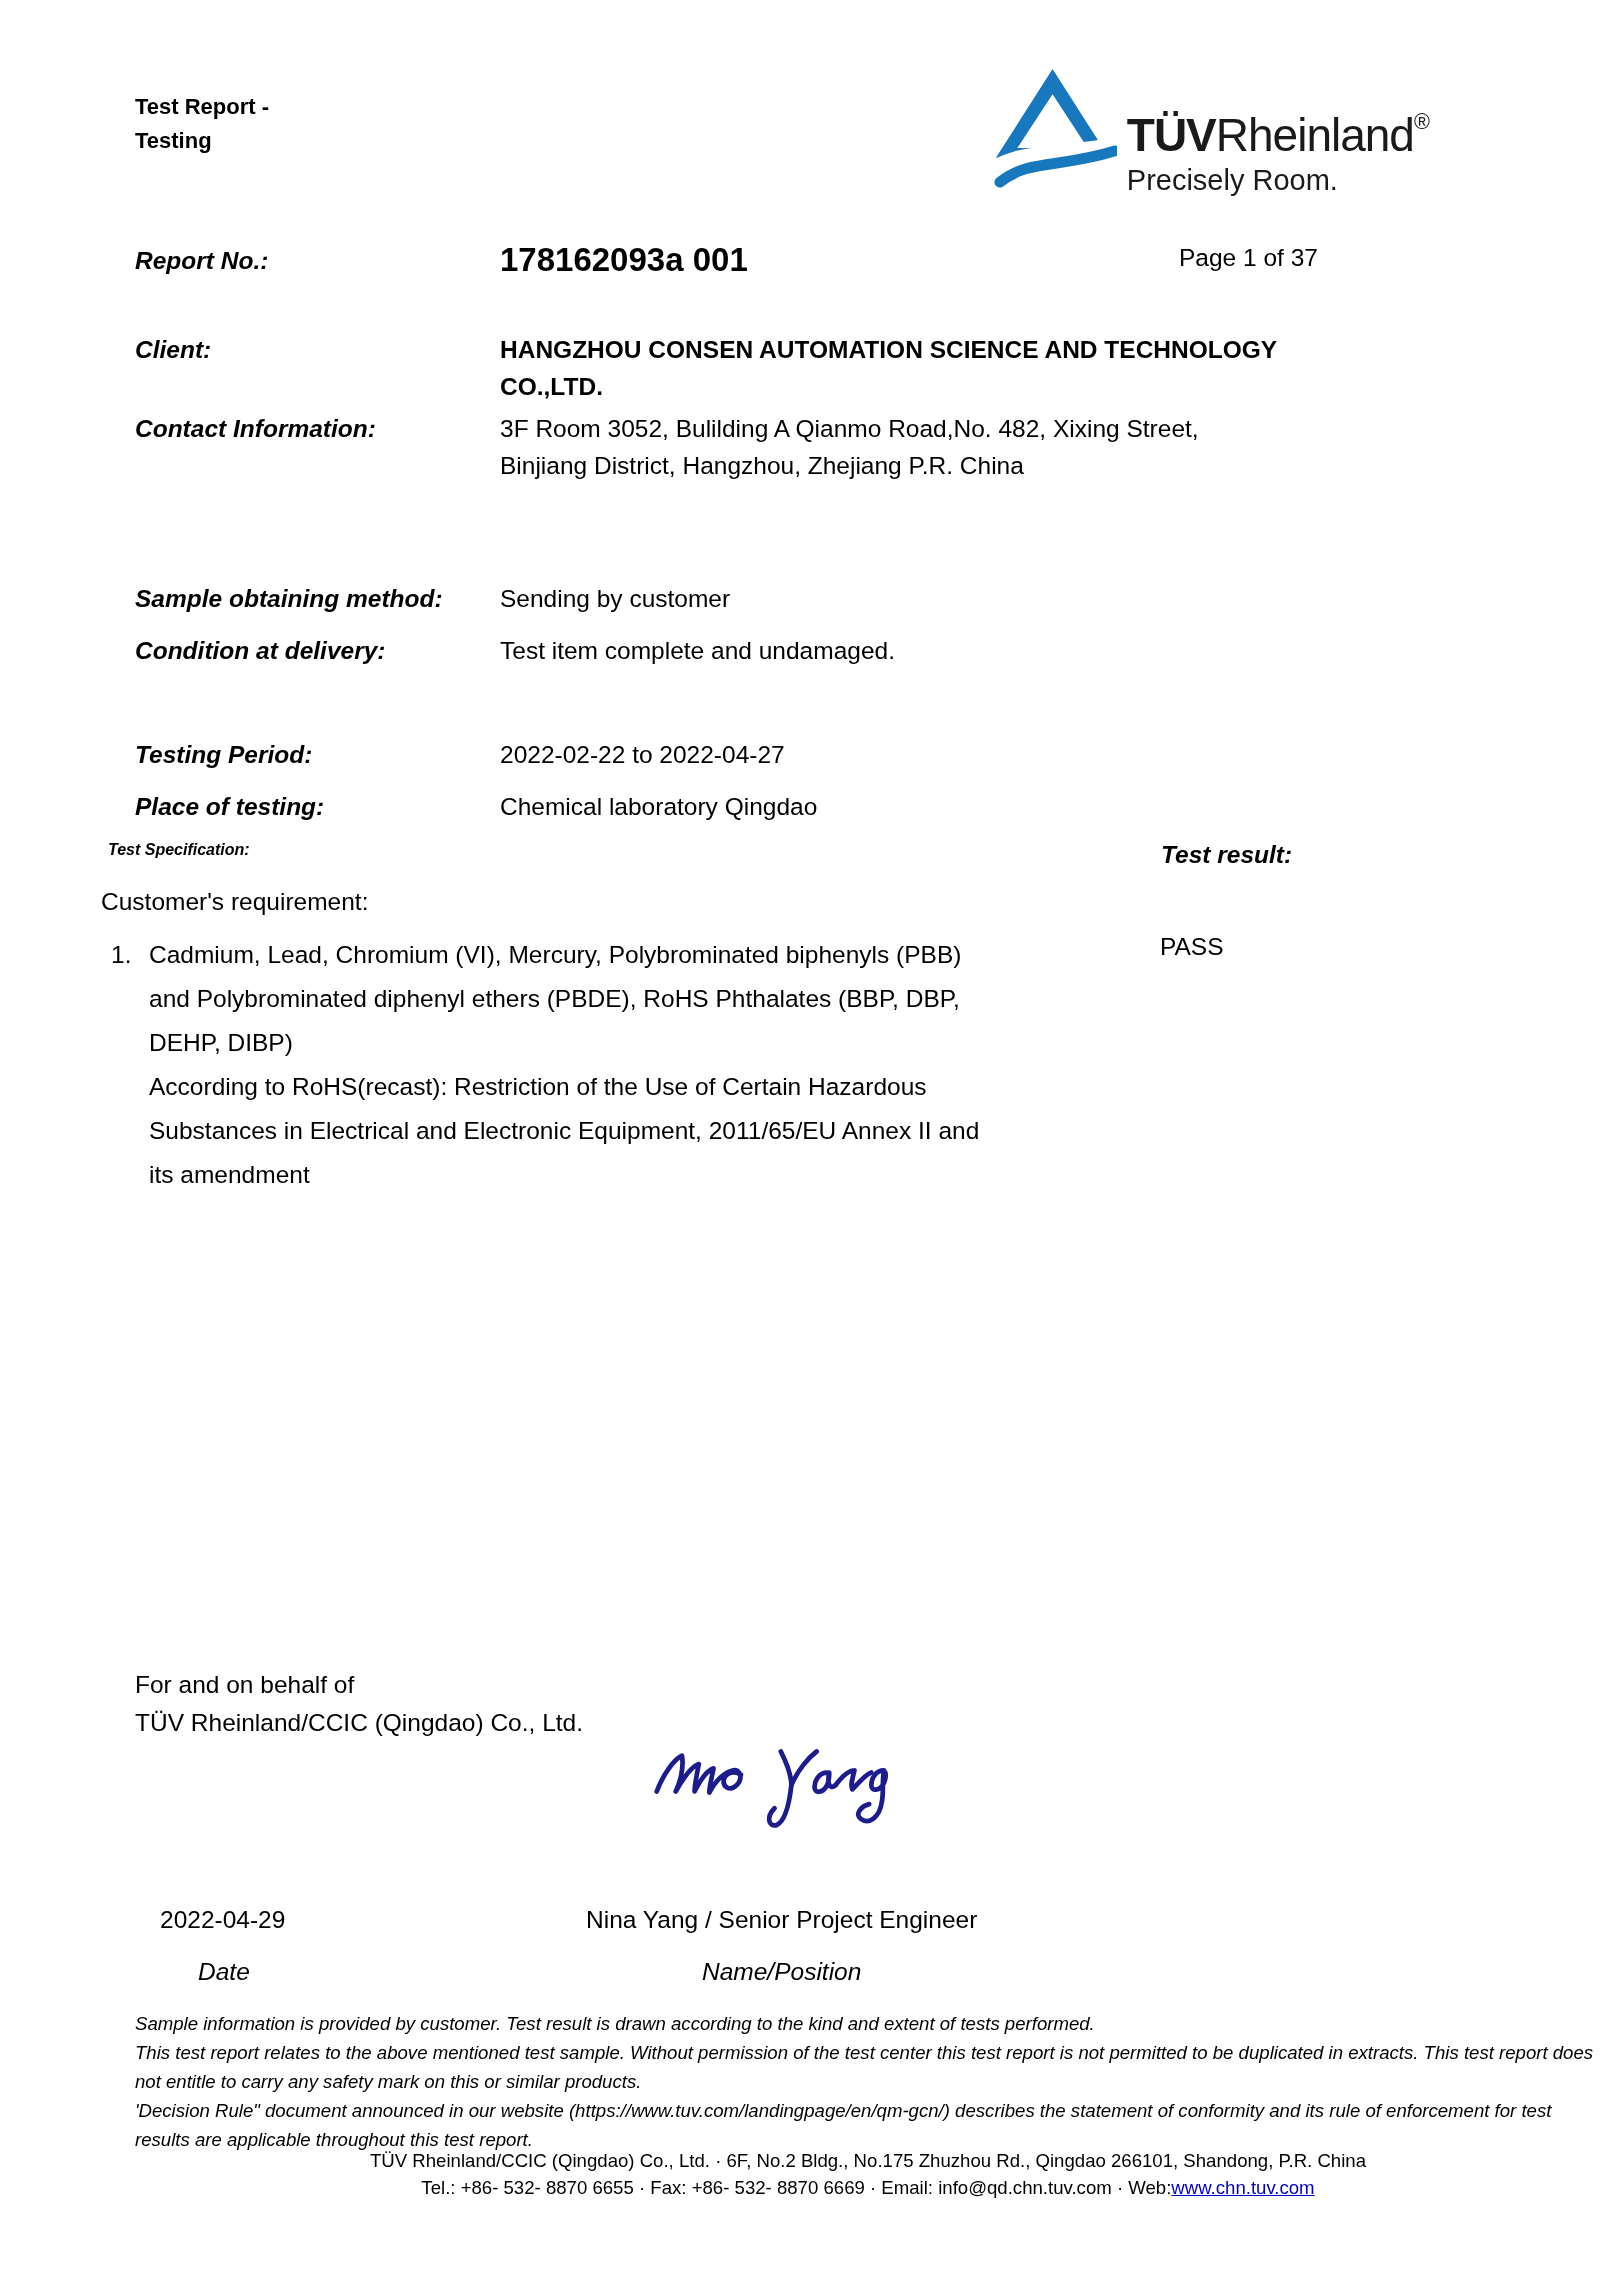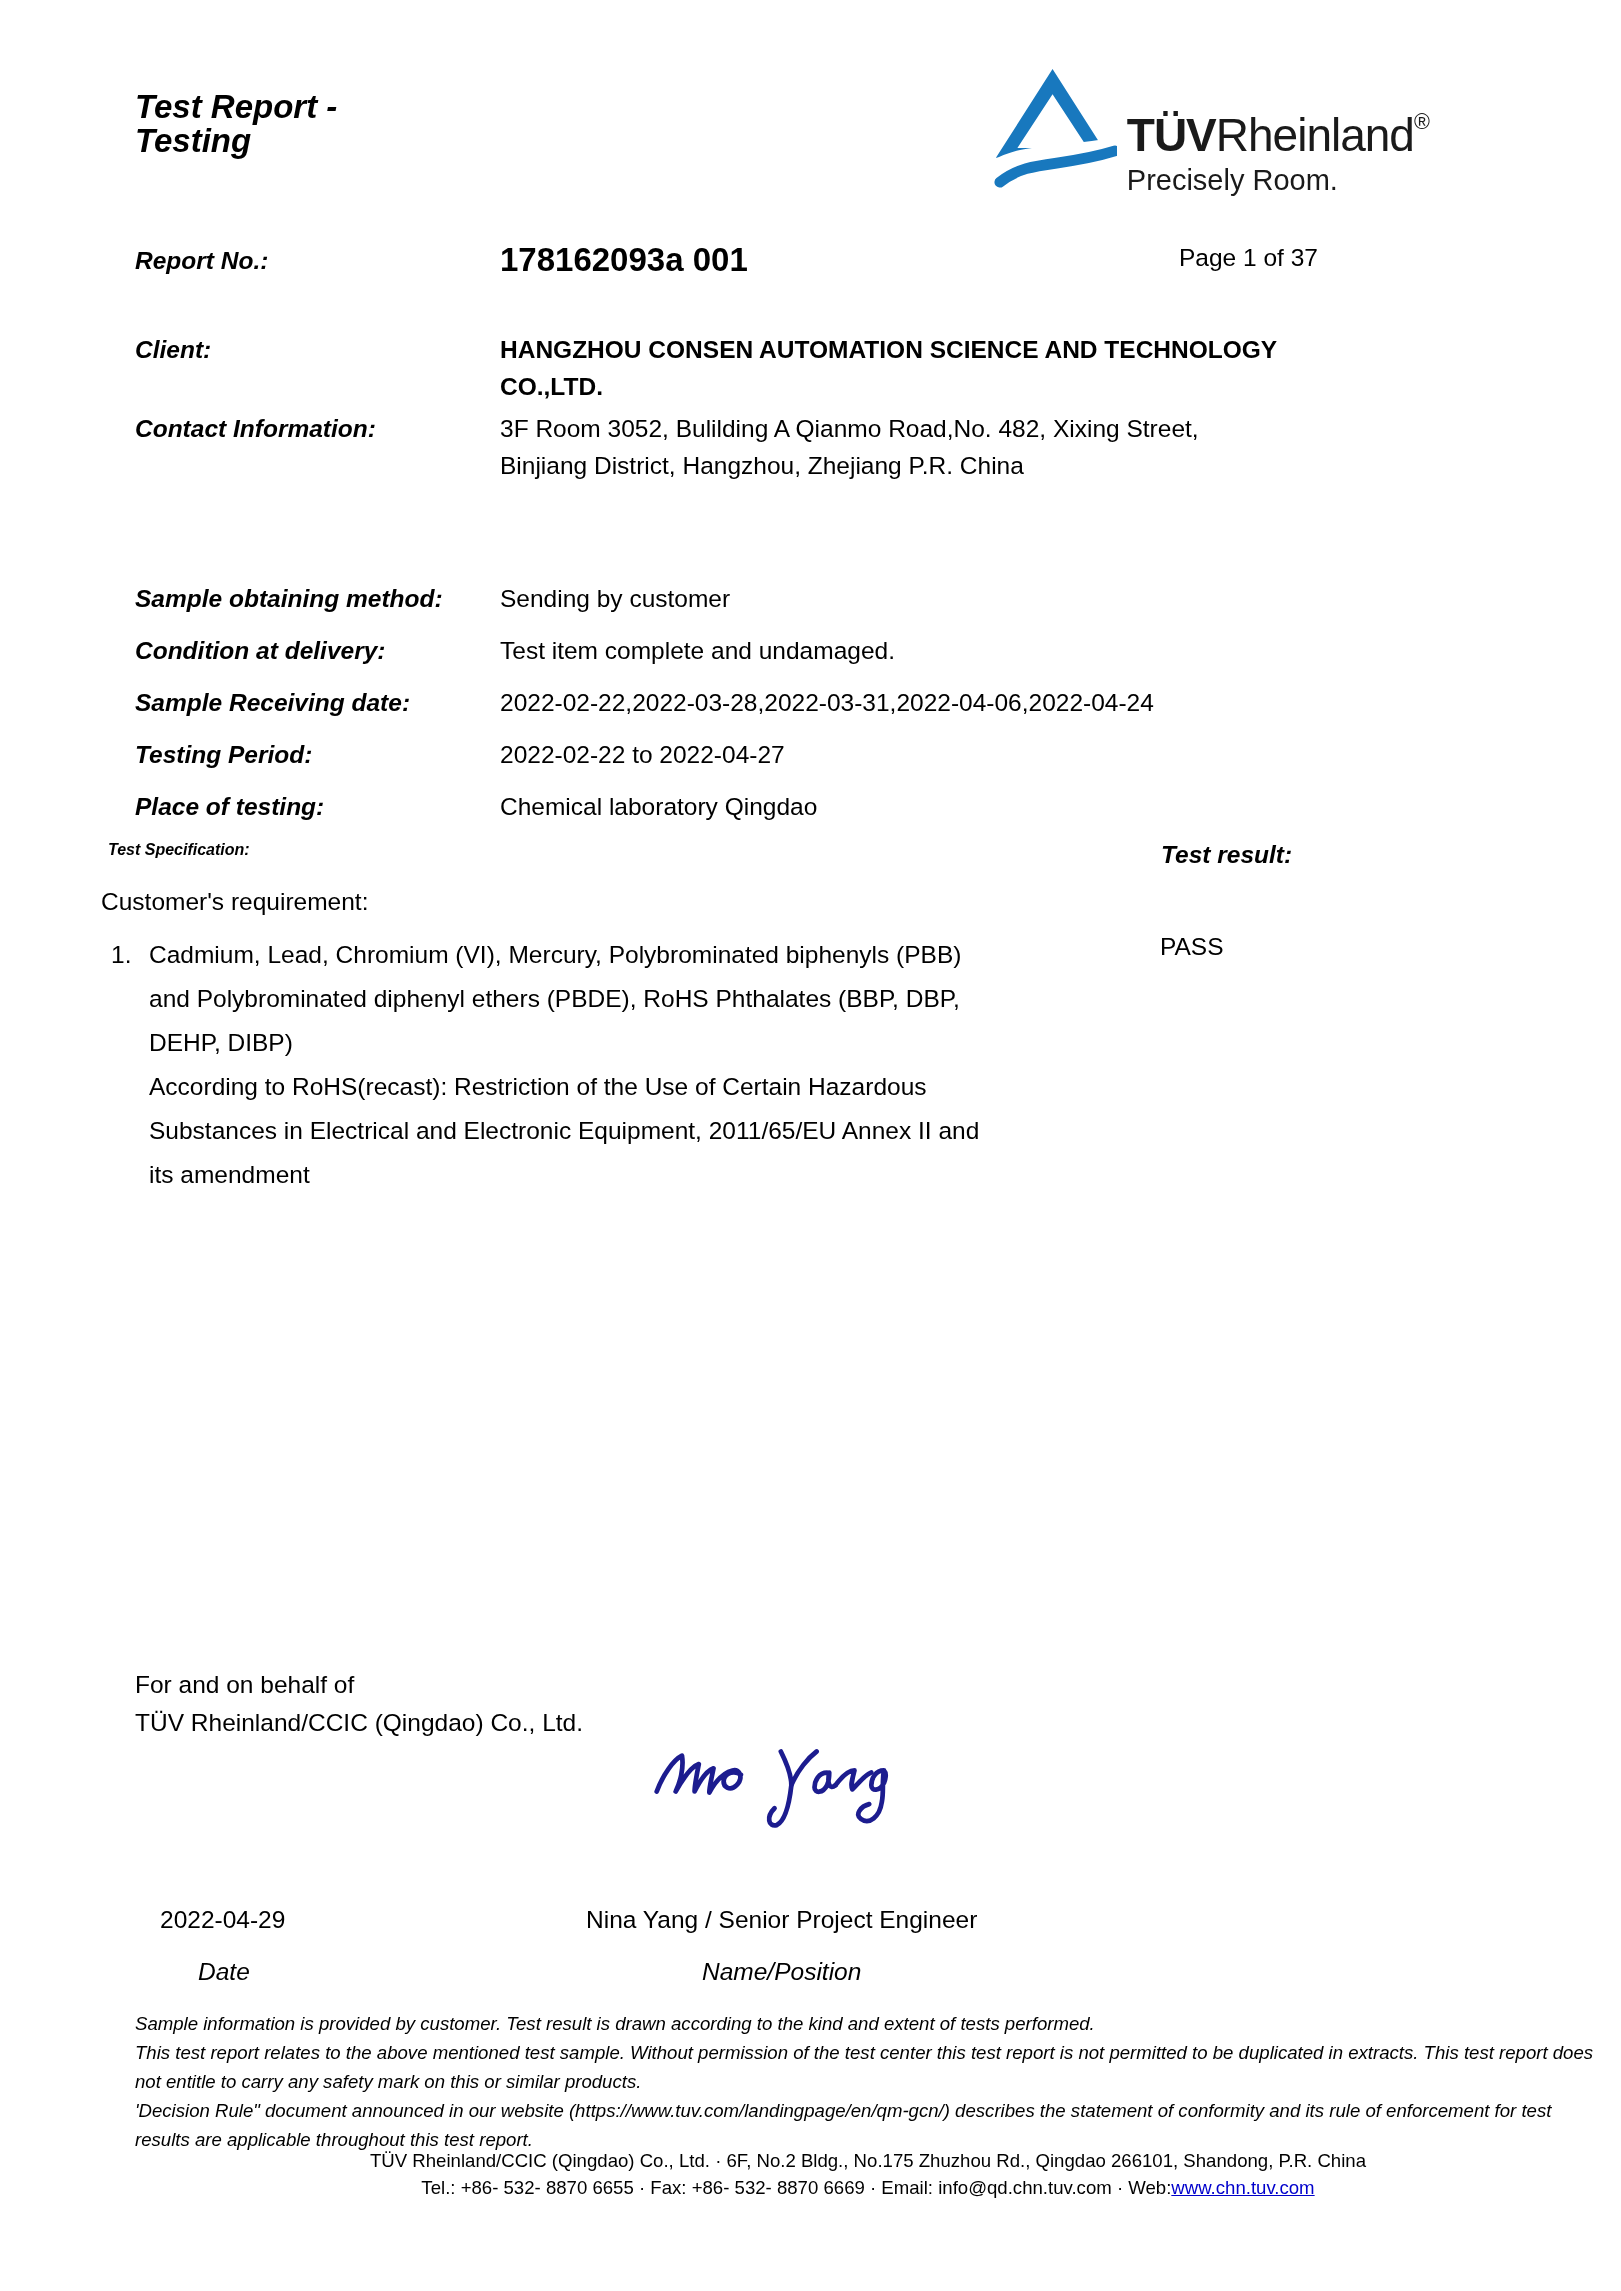--- a/index.html
+++ b/index.html
@@ -1,21 +1,21 @@
 <!DOCTYPE html>
 <html><head>
 <meta charset="utf-8">
 <style>
   * { margin:0; padding:0; box-sizing:border-box; }
   html,body { background:#ffffff; }
   body { font-family:"Liberation Sans", sans-serif; color:#000; }
   .page { position:relative; width:1621px; height:2292px; background:#fff; overflow:hidden; }
 
   
-  .doc-title { position:absolute; left:135px; top:90px; font-size:33px; font-weight:700; font-style:italic; line-height:34px; }
+  .doc-title { position:absolute; left:135px; top:90px; font-size:22px; font-weight:700; line-height:34px; }
   .logo { position:absolute; left:992px; top:65px; display:flex; align-items:flex-start; }
   .logo-mark { width:125px; height:129px; flex:0 0 auto; }
   .logo-textcol { margin-left:9.8px; padding-top:33px; }
   .brand-line { font-size:46px; line-height:47px; letter-spacing:-1px; color:#1a1a1a; white-space:nowrap; }
   .brand-bold { font-weight:700; }
   .brand-reg { font-weight:400; }
   .reg-mark { font-size:21.6px; vertical-align:21.6px; letter-spacing:0; }
   .tagline { font-size:29px; line-height:33px; margin-top:5.9px; color:#1a1a1a; }
 
   
@@ -106,26 +106,20 @@
     </div>
   </div>
 
   <div class="field-row" style="top:632px">
     <div class="field-label">Condition at delivery:</div>
     <div class="field-value">
       <div>Test item complete and undamaged.</div>
     </div>
   </div>
 
-  <div class="field-row" style="top:684px">
-    <div class="field-label">Sample Receiving date:</div>
-    <div class="field-value">
-      <div>2022-02-22,2022-03-28,2022-03-31,2022-04-06,2022-04-24</div>
-    </div>
-  </div>
 
   <div class="field-row" style="top:736px">
     <div class="field-label">Testing Period:</div>
     <div class="field-value">
       <div>2022-02-22 to 2022-04-27</div>
     </div>
   </div>
 
   <div class="field-row" style="top:788px">
     <div class="field-label">Place of testing:</div>

